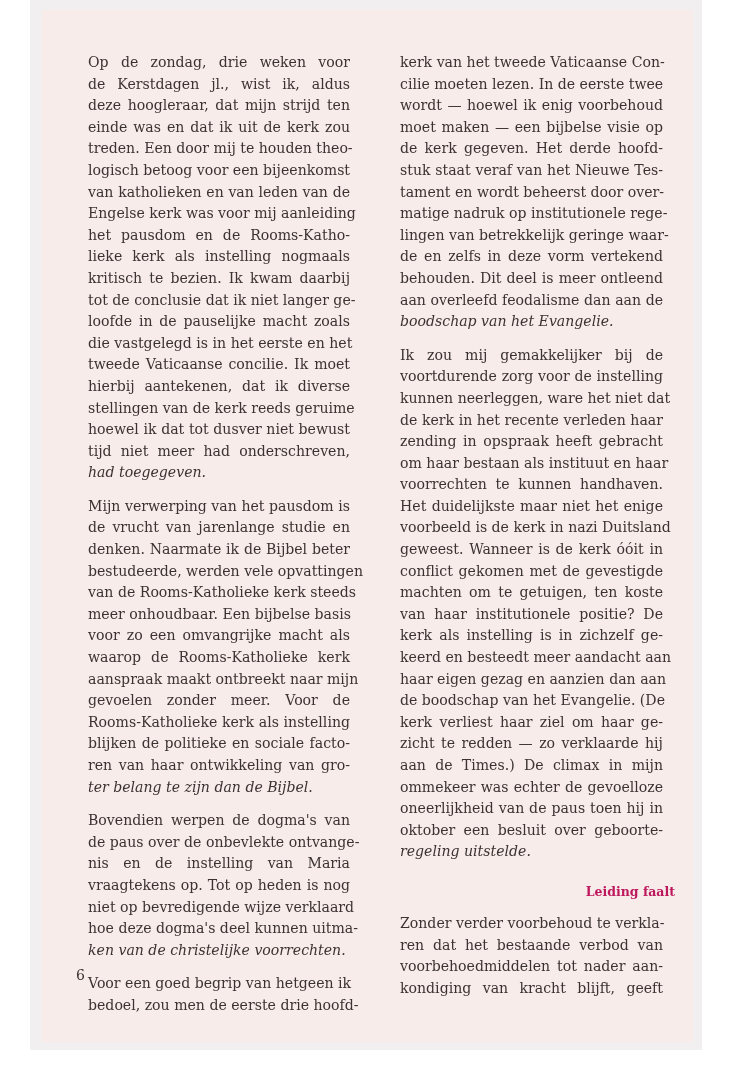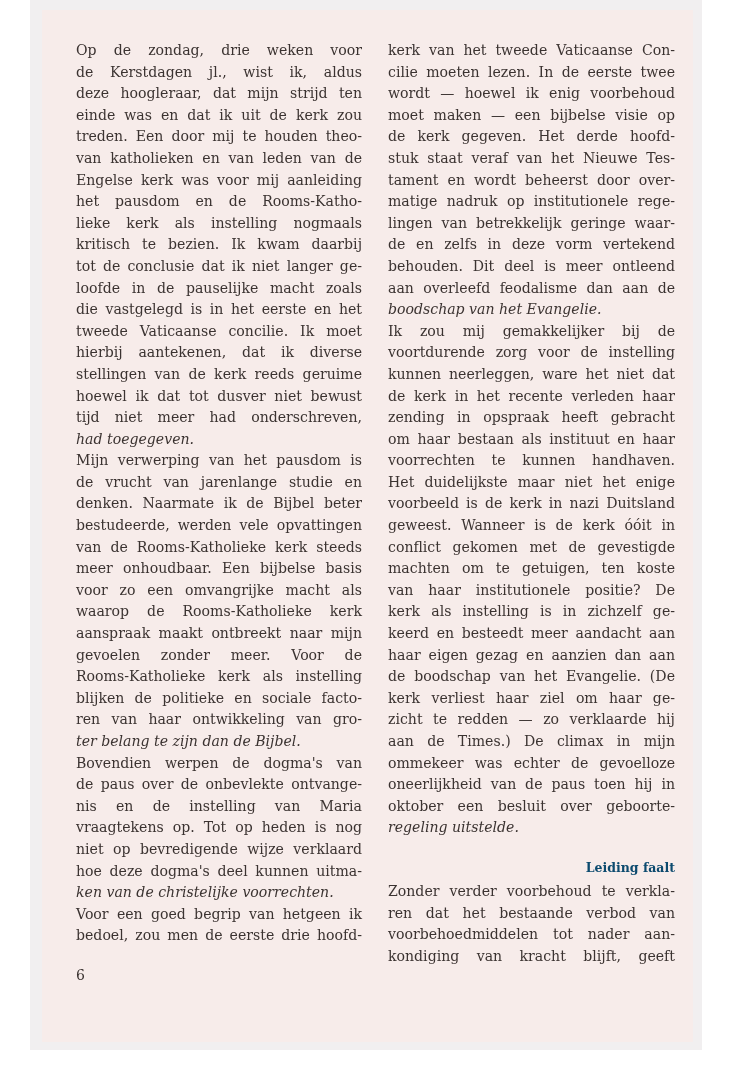--- a/index.html
+++ b/index.html
@@ -35,41 +35,41 @@
     width: 286px;
     font-family: "DejaVu Serif", serif;
     font-size: 14.1px;
     line-height: 21.6px;
     color: #3b3331;
     text-align: justify;
   }
   .col-left { left: 34px; }
   .col-right { left: 346px; width: 287px; }
   .para {
-    margin: 0;
+    margin: 12px;
     padding: 0;
   }
   .line {
     display: block;
     white-space: nowrap;
     text-align: justify;
     text-align-last: justify;
   }
   .line.last {
     text-align-last: left;
     font-style: italic;
   }
   .subhead {
     font-family: "DejaVu Serif", serif;
     font-weight: bold;
     font-size: 12.5px;
     text-align: right;
     margin: 20px 0 4px 0;
     line-height: 18px;
-    color: #0c4a6e;
+    color: #be185d;
   }
   .page-number {
     position: absolute;
     left: 34px;
     top: 957px;
     font-family: "DejaVu Serif", serif;
     font-size: 14px;
     color: #3b3331;
   }
 </style>
@@ -79,20 +79,21 @@
 <div class="edge-shadow"></div>
 <div class="page">
 
   <div class="col col-left">
     <div class="para">
         <span class="line">Op de zondag, drie weken voor</span>
         <span class="line">de Kerstdagen jl., wist ik, aldus</span>
         <span class="line">deze hoogleraar, dat mijn strijd ten</span>
         <span class="line">einde was en dat ik uit de kerk zou</span>
         <span class="line">treden. Een door mij te houden theo-</span>
+        <span class="line">logisch betoog voor een bijeenkomst</span>
         <span class="line">van katholieken en van leden van de</span>
         <span class="line">Engelse kerk was voor mij aanleiding</span>
         <span class="line">het pausdom en de Rooms-Katho-</span>
         <span class="line">lieke kerk als instelling nogmaals</span>
         <span class="line">kritisch te bezien. Ik kwam daarbij</span>
         <span class="line">tot de conclusie dat ik niet langer ge-</span>
         <span class="line">loofde in de pauselijke macht zoals</span>
         <span class="line">die vastgelegd is in het eerste en het</span>
         <span class="line">tweede Vaticaanse concilie. Ik moet</span>
         <span class="line">hierbij aantekenen, dat ik diverse</span>

